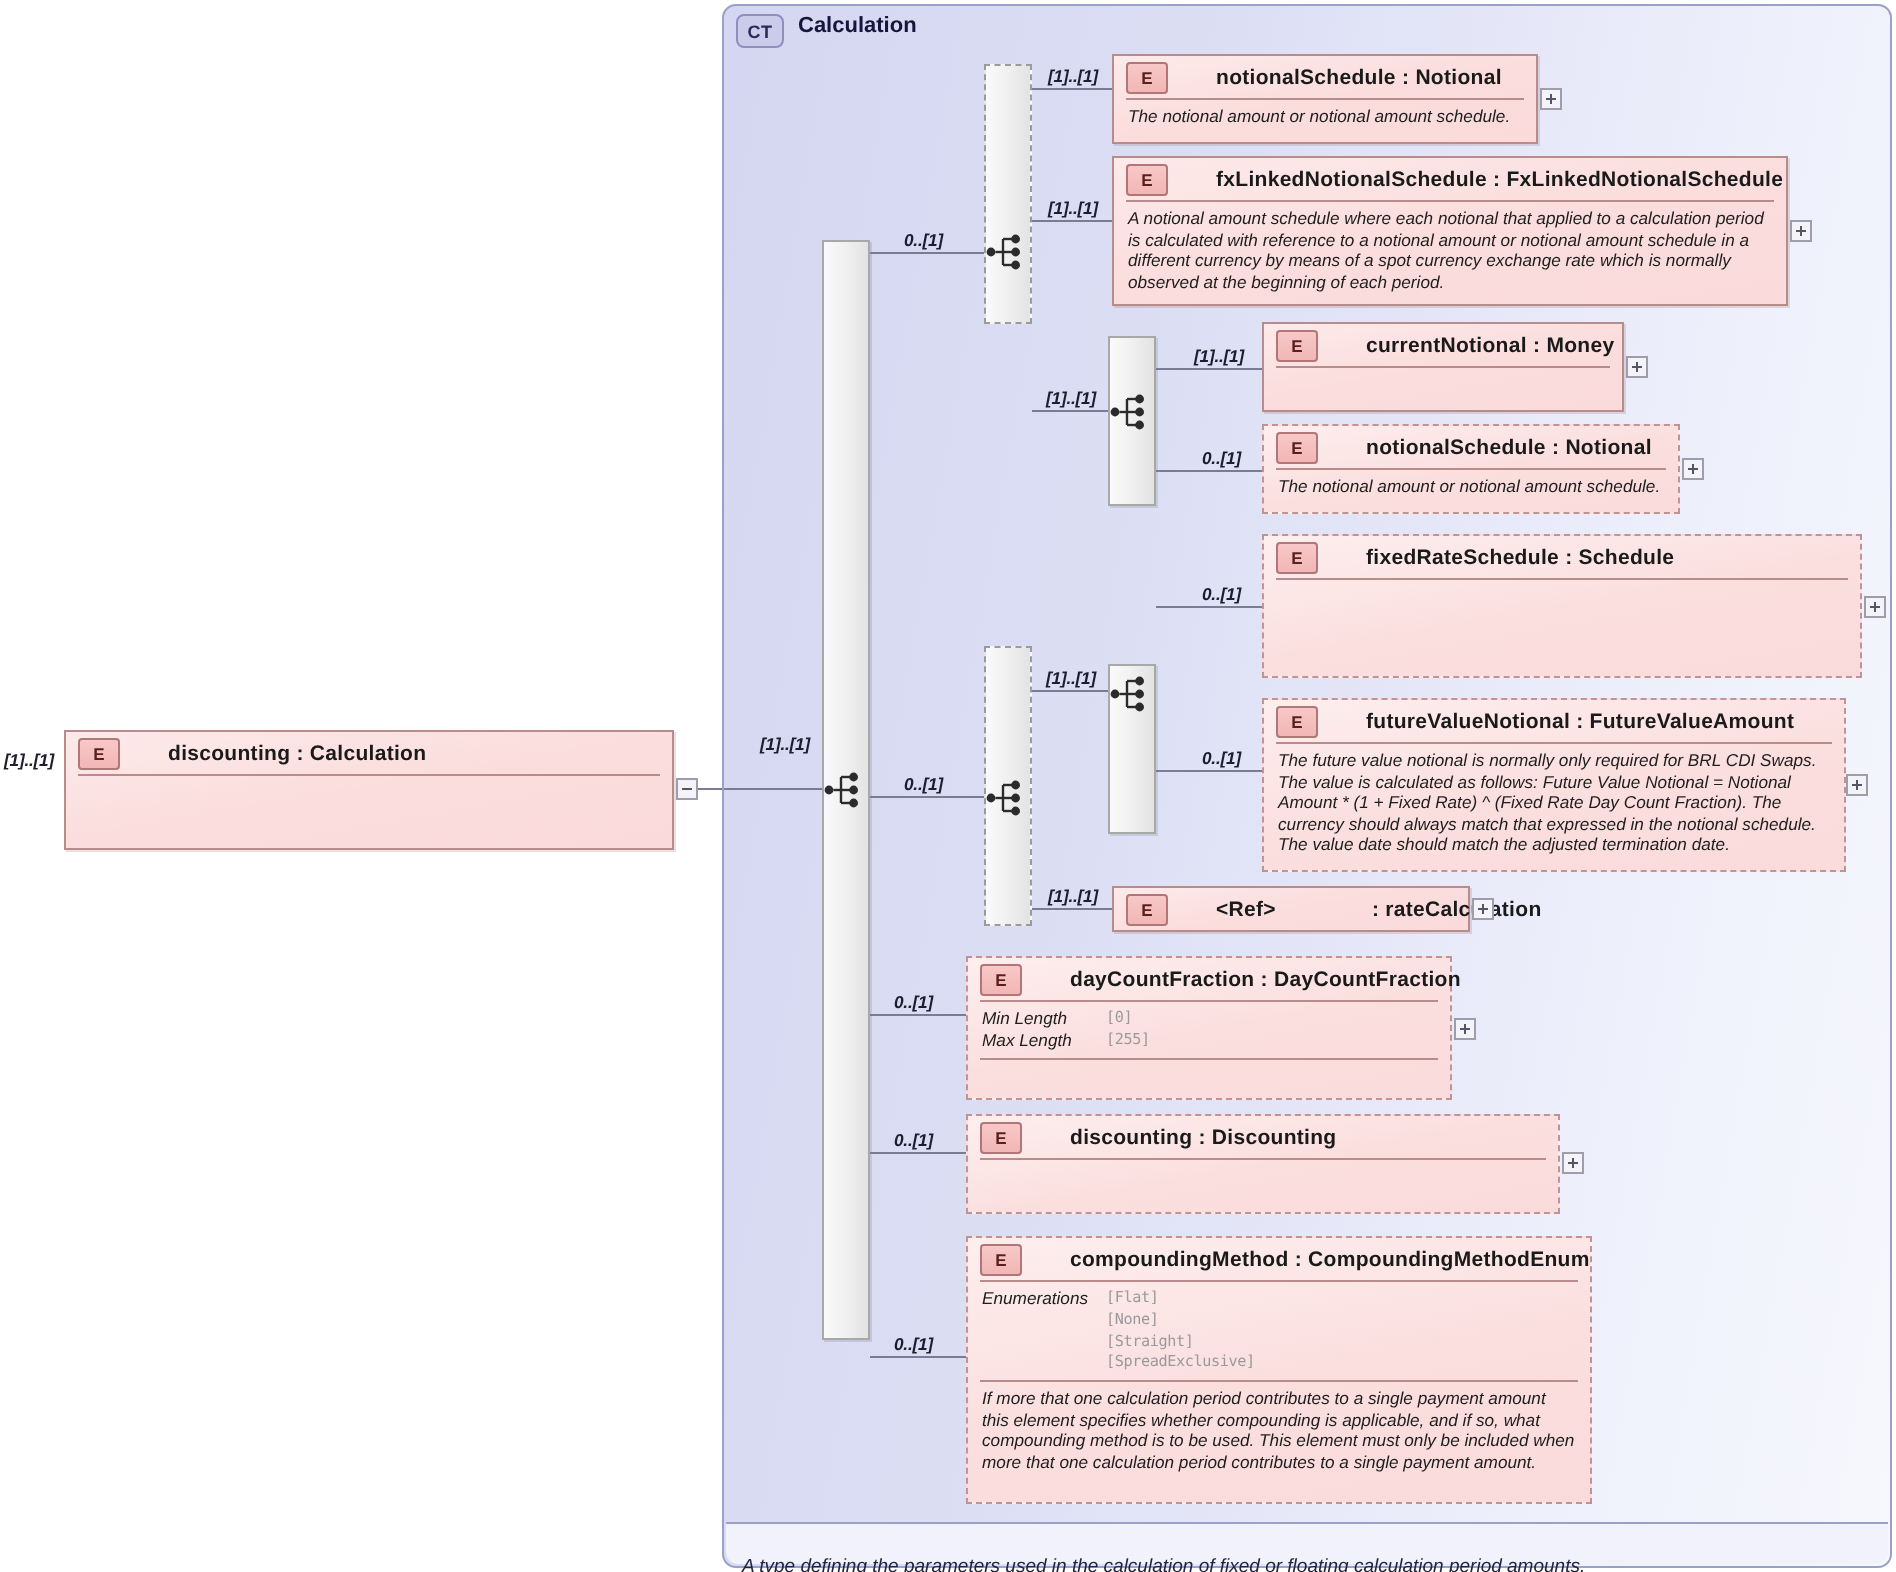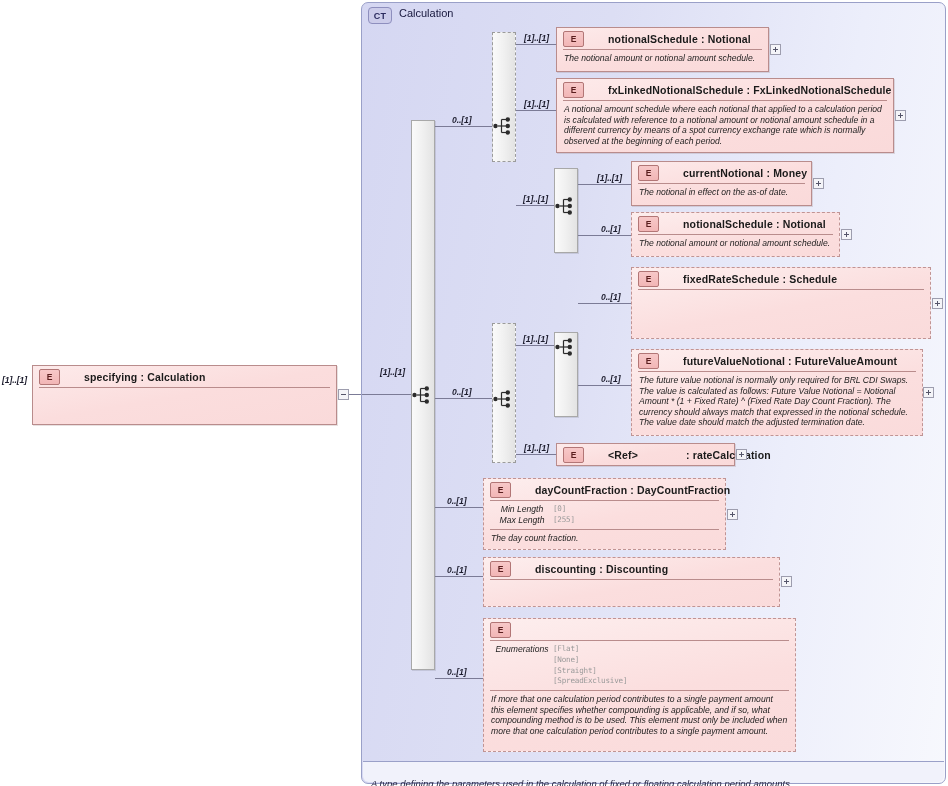--- a/index.html
+++ b/index.html
@@ -41,21 +41,21 @@
     font-size: 9px;
     font-weight: bold;
     letter-spacing: 0.3px;
     display: flex;
     align-items: center;
     justify-content: center;
     font-family: "Liberation Sans", sans-serif;
   }
   .ct-title {
     font-size: 11px;
-    font-weight: normal;
+    font-weight: bold;
     color: #16163c;
   }
   .ct-footer {
     position: absolute;
     left: 1px;
     right: 1px;
     bottom: 1px;
     height: 21px;
     border-top: 1px solid #9aa0c8;
     background: #f1f2fb;
@@ -135,21 +135,20 @@
     font-size: 8.6px;
     line-height: 10.8px;
     color: #1d1d1d;
   }
   .facet-row { display: flex; }
   .facet-name {
     font-style: italic;
     width: 62px;
     min-width: 62px;
     white-space: nowrap;
-    text-align: center;
   }
   .facet-val {
     color: #9a9a9a;
     font-family: "DejaVu Sans Mono", monospace;
     font-size: 7.6px;
     letter-spacing: -0.2px;
   }
   .facet-vals .facet-val { display: block; }
 
   
@@ -217,21 +216,21 @@
 </head>
 <body>
 
 <div id="canvas">
 
   <div class="card" style="left:2px; top:375px;">[1]..[1]</div>
 
   <div class="ebox solid" style="left:32px; top:365px; width:305px; height:60px;">
     <div class="ebox-head">
       <span class="e-badge">E</span>
-      <span class="e-title">specifying : Calculation</span>
+      <span class="e-title">discounting : Calculation</span>
     </div>
     <div class="ebox-sep"></div>
   </div>
 
   <div class="toggle" style="left:338px; top:389px;"></div>
   <div class="hline" style="left:349px; top:394px; width:13px;"></div>
 
   <div class="ct-container" style="left:361px; top:2px; width:585px; height:782px;">
     <div class="ct-header">
       <span class="ct-badge">CT</span>
@@ -330,21 +329,20 @@
 
   <div class="hline" style="left:578px; top:184px; width:53px;"></div>
   <div class="card" style="left:597px; top:173px;">[1]..[1]</div>
 
   <div class="ebox solid" style="left:631px; top:161px; width:181px; height:45px;">
     <div class="ebox-head">
       <span class="e-badge">E</span>
       <span class="e-title">currentNotional : Money</span>
     </div>
     <div class="ebox-sep"></div>
-    <div class="ebox-desc">The notional in effect on the as-of date.</div>
   </div>
   <div class="toggle plus" style="left:813px; top:178px;"></div>
 
   <div class="hline" style="left:578px; top:235px; width:53px;"></div>
   <div class="card" style="left:601px; top:224px;">0..[1]</div>
 
   <div class="ebox dashed" style="left:631px; top:212px; width:209px; height:45px;">
     <div class="ebox-head">
       <span class="e-badge">E</span>
       <span class="e-title">notionalSchedule : Notional</span>
@@ -430,36 +428,36 @@
       <div class="facet-row">
         <span class="facet-name">Min Length</span>
         <span class="facet-val">[0]</span>
       </div>
       <div class="facet-row">
         <span class="facet-name">Max Length</span>
         <span class="facet-val">[255]</span>
       </div>
     </div>
     <div class="ebox-sep"></div>
-    <div class="ebox-desc">The day count fraction.</div>
   </div>
   <div class="toggle plus" style="left:727px; top:509px;"></div>
 
   <div class="ebox dashed" style="left:483px; top:557px; width:297px; height:50px;">
     <div class="ebox-head">
       <span class="e-badge">E</span>
       <span class="e-title">discounting : Discounting</span>
     </div>
     <div class="ebox-sep"></div>
   </div>
   <div class="toggle plus" style="left:781px; top:576px;"></div>
 
   <div class="ebox dashed" style="left:483px; top:618px; width:313px; height:134px;">
     <div class="ebox-head">
       <span class="e-badge">E</span>
+      <span class="e-title">compoundingMethod : CompoundingMethodEnum</span>
     </div>
     <div class="ebox-sep"></div>
     <div class="facets">
       <div class="facet-row facet-vals">
         <span class="facet-name">Enumerations</span>
         <span>
           <span class="facet-val">[Flat]</span>
           <span class="facet-val">[None]</span>
           <span class="facet-val">[Straight]</span>
           <span class="facet-val">[SpreadExclusive]</span>

